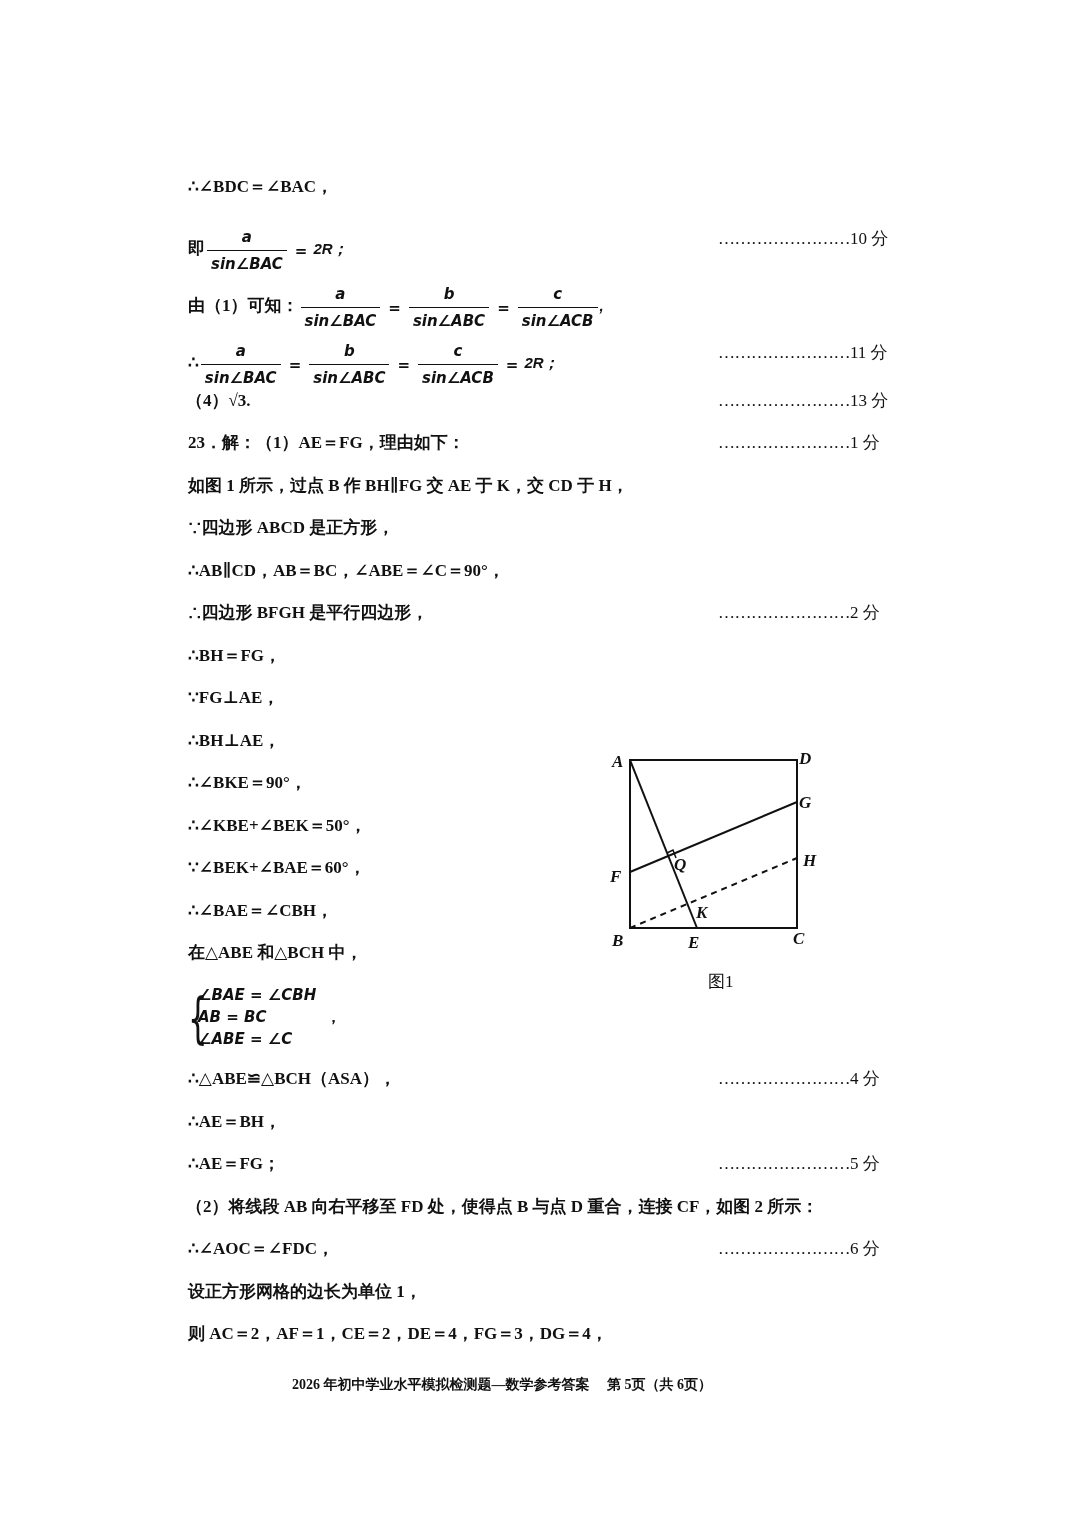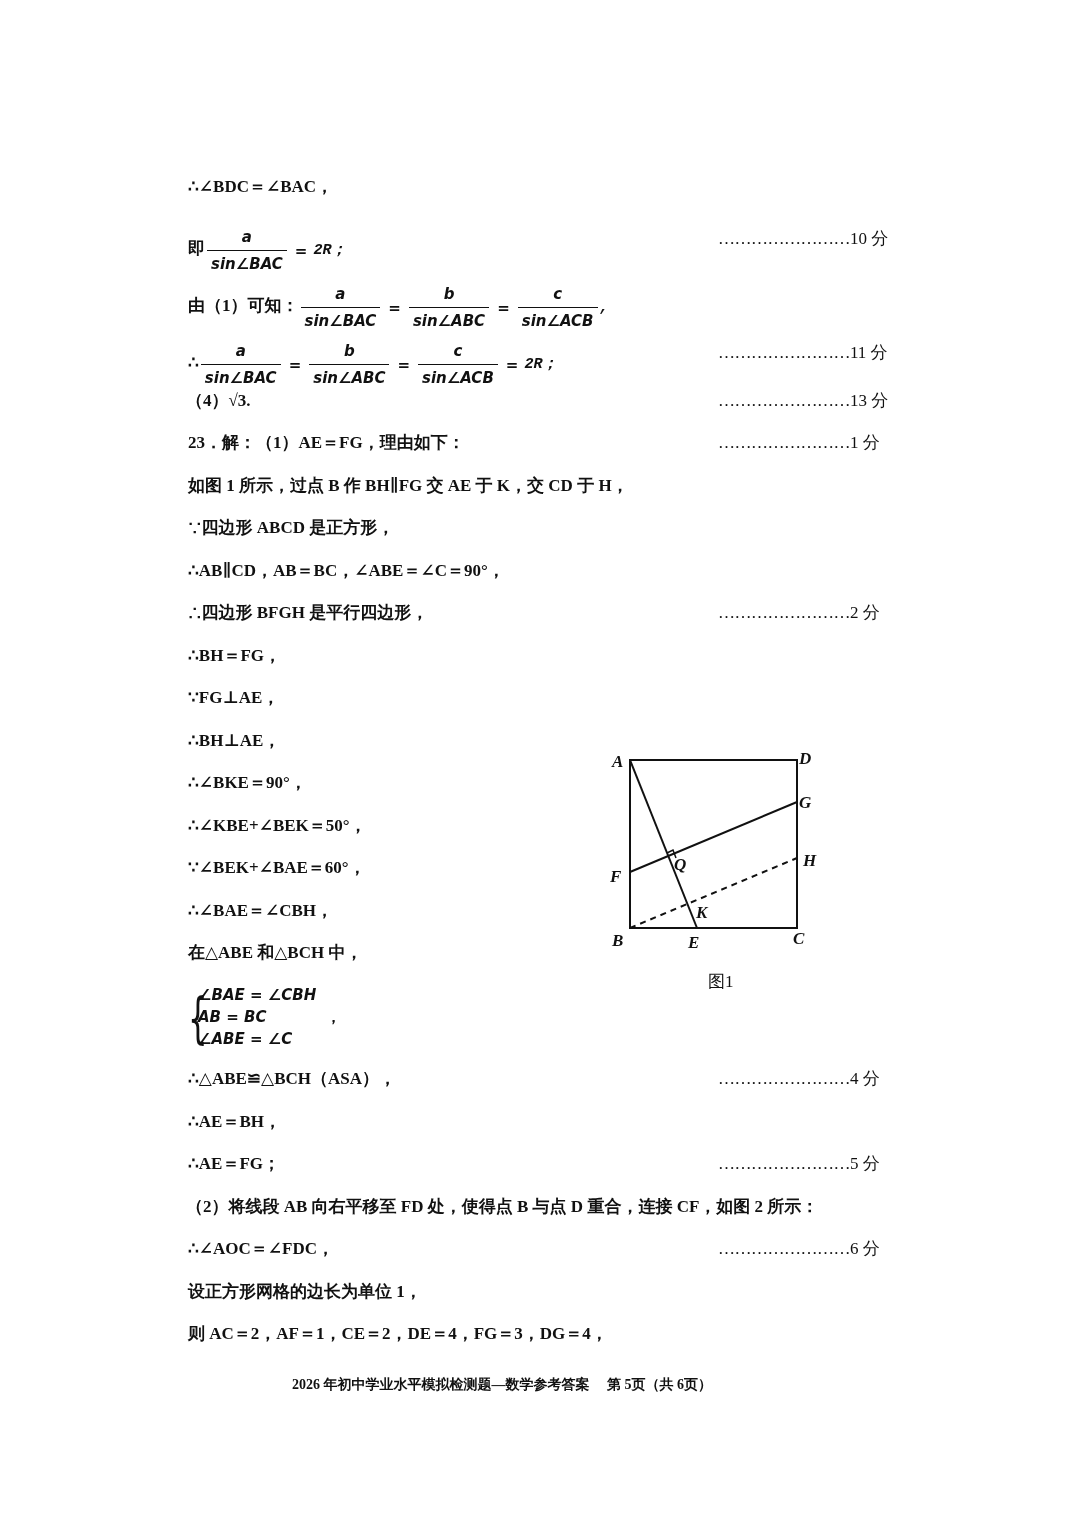--- a/index.html
+++ b/index.html
@@ -4,21 +4,21 @@
 <style>
   html, body { margin:0; padding:0; background:#ffffff; }
   body { width:1080px; height:1527px; position:relative; overflow:hidden;
          font-family:"Liberation Serif","DejaVu Serif",serif; color:#111; }
   .line { position:absolute; left:188px; font-size:17px; font-weight:bold; white-space:nowrap; line-height:22px; }
   .score { position:absolute; left:718px; font-size:17px; font-weight:normal; white-space:nowrap; line-height:22px; letter-spacing:0; }
   .dots { letter-spacing:-0.5px; }
   .frac { display:inline-block; vertical-align:middle; text-align:center; font-family:"DejaVu Sans",sans-serif; font-style:italic; font-weight:bold; font-size:15px; margin:0 2px; }
   .frac .num { display:block; padding:0 4px 2px; border-bottom:1.6px solid #111; }
   .frac .den { display:block; padding:2px 4px 0; }
-  .mathsans { font-family:Liberation Mono, monospace; font-style:italic; font-weight:bold; font-size:15px; }
+  .mathsans { font-family:Liberation Sans, sans-serif; font-style:italic; font-weight:bold; font-size:15px; }
   .eq { font-family:"DejaVu Sans",sans-serif; font-weight:bold; font-size:15px; margin:0 6px; vertical-align:middle; }
   .sys { position:absolute; left:188px; top:984px; font-family:"DejaVu Sans",sans-serif; font-style:italic; font-weight:bold; font-size:15px; line-height:22px; }
   .sys .brace { position:absolute; left:0; top:2px; font-size:56px; font-style:normal; font-weight:normal; line-height:64px; transform:scaleX(0.55); transform-origin:left; }
   .sys .rows { position:absolute; left:10px; top:0; white-space:nowrap; }
   .sys .comma { position:absolute; left:138px; top:22px; font-style:normal; }
   .footer { position:absolute; left:292px; top:1376px; font-size:14px; font-weight:bold; white-space:nowrap; }
   .fig { position:absolute; left:600px; top:740px; width:240px; height:260px; }
   .fig-caption { position:absolute; left:708px; top:970px; font-size:17px; font-family:"Liberation Serif",serif; }
 </style>
 </head>

